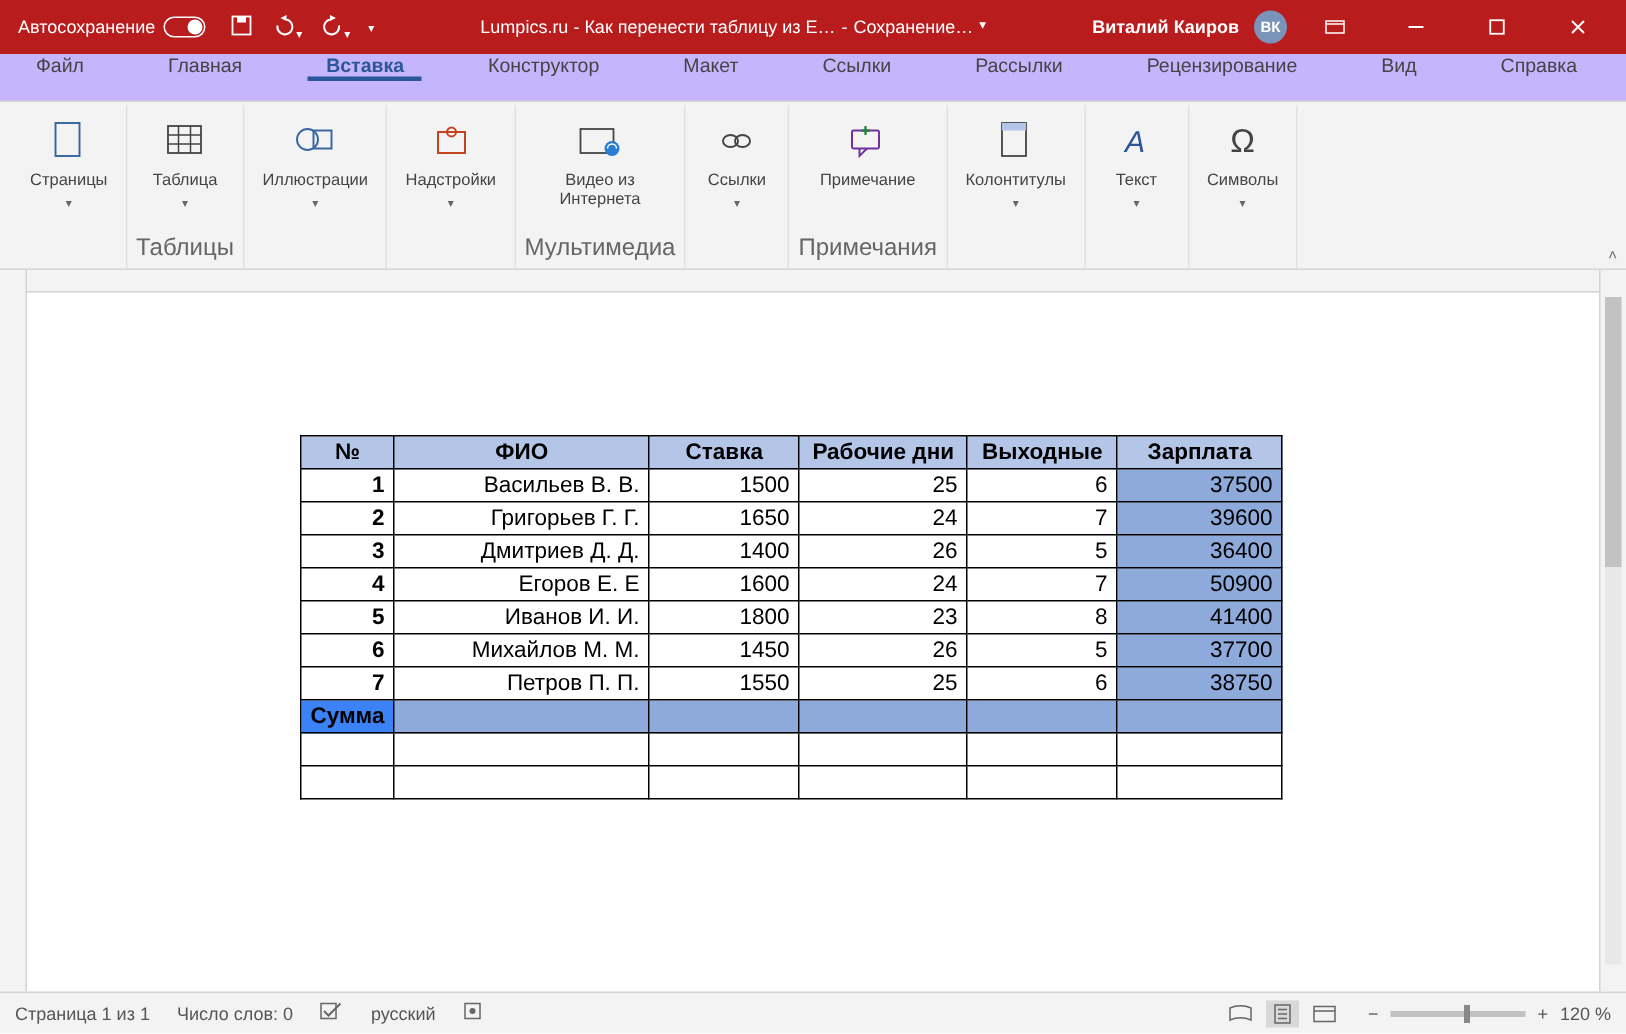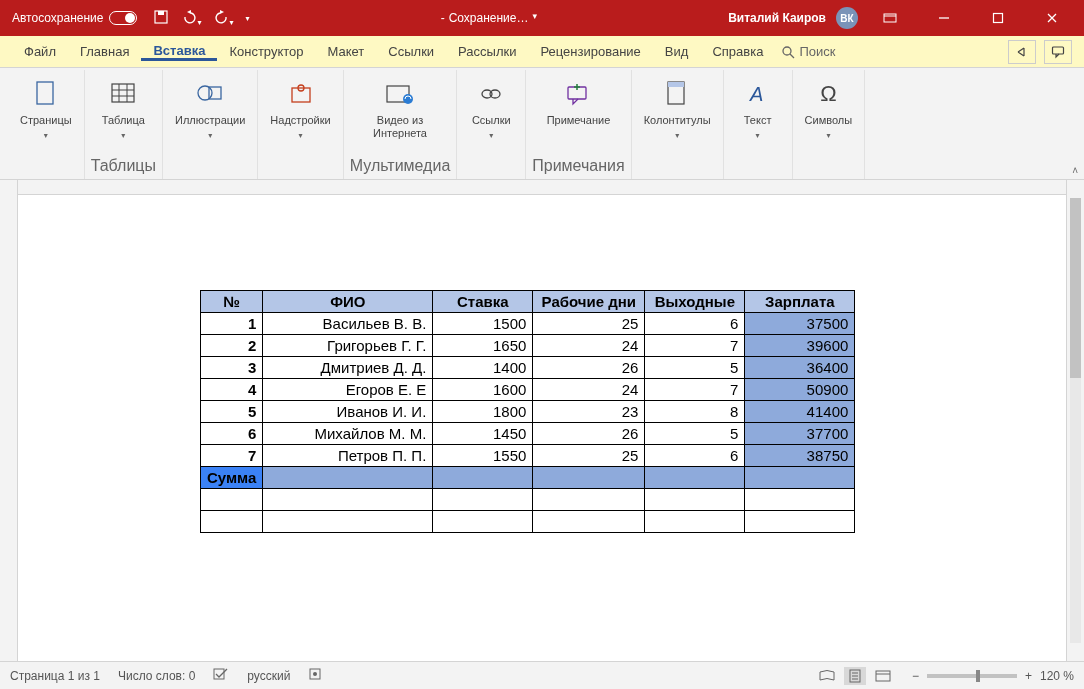--- a/index.html
+++ b/index.html
@@ -12,21 +12,21 @@
   .toggle::after { content: ""; position: absolute; right: 1px; top: 1px; width: 10px; height: 10px; background: #fff; border-radius: 50%; }
   .qat { display: flex; align-items: center; gap: 12px; padding-left: 10px; }
   .qat svg, .qat span { color: #fff; }
   .doc-title { flex: 1; text-align: center; display: flex; justify-content: center; gap: 4px; }
   .user-sec { display: flex; align-items: center; gap: 10px; padding-right: 4px; font-weight: bold; }
   .avatar { width: 22px; height: 22px; border-radius: 50%; background: #7a93b8; display: flex; align-items: center; justify-content: center; font-size: 10px; color: #fff; }
   .winbtn { width: 44px; height: 36px; display: flex; align-items: center; justify-content: center; }
   .winbtn svg { stroke: #fff; fill: none; }
 
   
-  .tabs { height: 32px; background: #fef9c3; border-bottom: 1px solid #d4d4d4; display: flex; align-items: center; font-size: 13px; color: #444; padding-left: 12px; }
+  .tabs { height: 32px; background: #c4b5fd; border-bottom: 1px solid #d4d4d4; display: flex; align-items: flex-start; font-size: 13px; color: #444; padding-left: 12px; gap: 32px; }
   .tab { padding: 0 12px; display: flex; align-items: center; cursor: pointer; }
   .tab.active { color: #2b579a; border-bottom: 3px solid #2b579a; font-weight: 600; }
   .tabs-right { margin-left: auto; display: flex; align-items: center; gap: 8px; padding-right: 12px; }
   .tabs-right .iconbtn { width: 28px; height: 24px; border: 1px solid #ccc; display: flex; align-items: center; justify-content: center; font-size: 12px; }
 
   
   .ribbon { height: 112px; background: #f3f3f3; border-bottom: 1px solid #d4d4d4; display: flex; align-items: stretch; position: relative; padding: 2px 8px 0; }
   .group { display: flex; flex-direction: column; align-items: center; padding: 4px 6px 0; border-right: 1px solid #e1e1e1; }
   .group:last-child { border-right: none; }
   .group-items { display: flex; gap: 4px; flex: 1; align-items: flex-start; }
@@ -89,20 +89,21 @@
           <path d="M10 4 A5 5 0 1 1 4 8" fill="none" stroke="#fff" stroke-width="1.4"></path>
           <path d="M10 1 L10 5 L6 3 Z" fill="#fff"></path>
         </svg><span style="font-size:8px;">▾</span></span>
     <span><svg width="16" height="16" viewBox="0 0 16 16">
           <path d="M6 4 A5 5 0 1 0 12 8" fill="none" stroke="#fff" stroke-width="1.4"></path>
           <path d="M6 1 L6 5 L10 3 Z" fill="#fff"></path>
         </svg><span style="font-size:8px;">▾</span></span>
     <span style="font-size:8px;">▾</span>
   </div>
   <div class="doc-title">
+    <span>Lumpics.ru - Как перенести таблицу из E…</span>
     <span>-</span>
     <span>Сохранение…</span>
     <span style="font-size:9px;">▾</span>
   </div>
   <div class="user-sec">
     <span>Виталий Каиров</span>
     <span class="avatar">ВК</span>
     <span class="winbtn">
         <svg width="14" height="14" viewBox="0 0 14 14">
           <rect x="1" y="3" width="12" height="8" stroke="#fff" fill="none"></rect>

